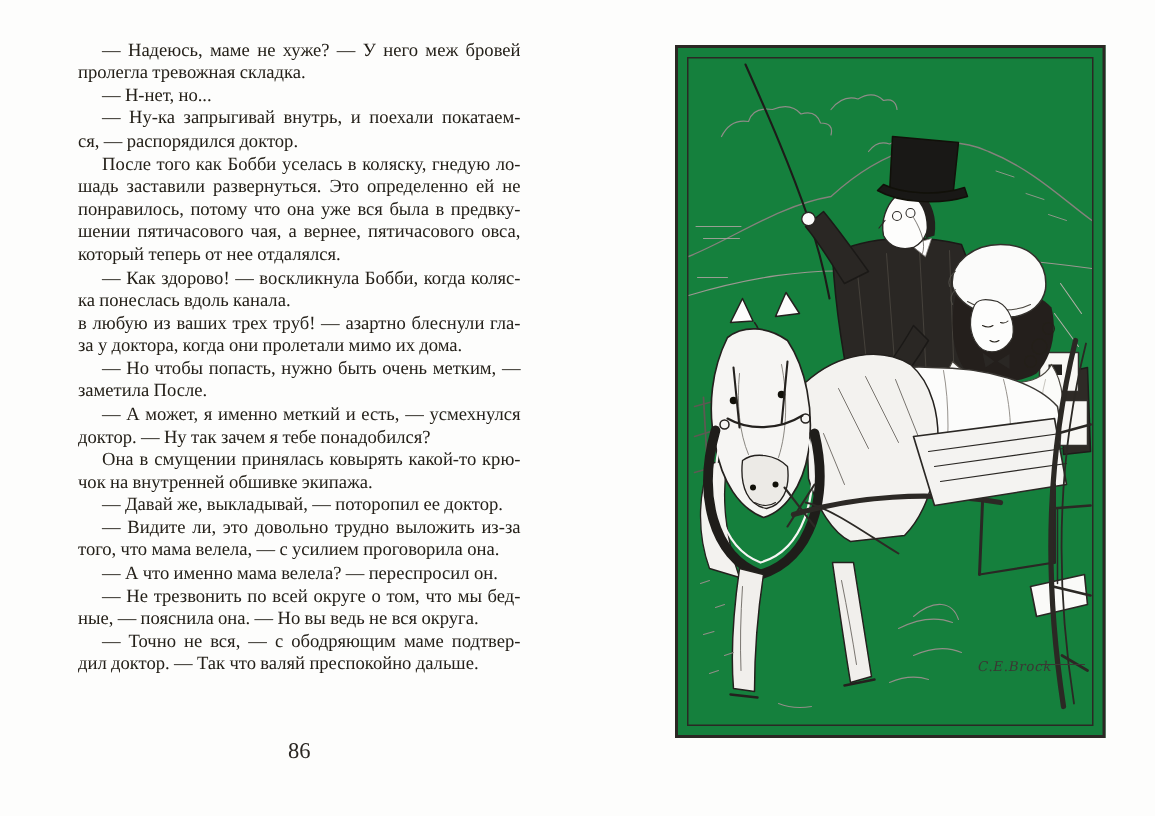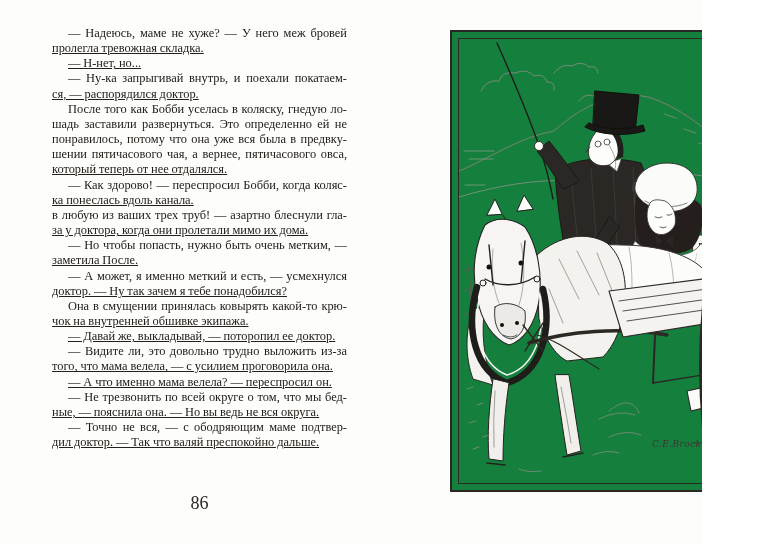--- a/index.html
+++ b/index.html
@@ -1,26 +1,26 @@
 <!DOCTYPE html>
 <html><head>
 <meta charset="utf-8">
 <style>
   html,body{margin:0;padding:0;background:#ffffff;}
-  .stage{position:relative;width:702px;height:544px;background:#fdfdfc;overflow:hidden;
+  .stage{position:relative;width:770px;height:544px;background:#fdfdfc;overflow:hidden;
          font-family:"Liberation Serif", serif;color:#242019;}
   
   .text-column{position:absolute;left:52px;top:26px;width:295px;font-size:12.4px;
                line-height:15.15px;word-spacing:-0.2px;color:#242019;}
   .para{margin:0;padding:0;}
   .line{text-align:justify;text-align-last:justify;}
-  .line.plast{text-align-last:left;text-decoration:underline;}
+  .line.plast{text-align-last:left;}
   .line.pfirst{text-indent:16px;}
   .page-number{position:absolute;left:52px;top:493px;width:295px;text-align:center;
-               font-size:18px;color:#2a2622;}
+               font-size:15px;color:#2a2622;}
   
   .plate{position:absolute;left:450px;top:30px;width:287px;height:462px;
          border:2px solid #2b2824;box-sizing:border-box;background:#15803d;}
   .plate-inner{position:absolute;top:6px;left:6px;right:6px;bottom:6px;
                border:1.4px solid #2b2824;box-sizing:border-box;}
   .plate-inner svg{display:block;width:100%;height:100%;}
 </style>
 </head>
 <body>
 
@@ -40,21 +40,21 @@
           <div class="line plast">ся, — распорядился доктор.</div>
         </div>
         <div class="para">
           <div class="line pfirst">После того как Бобби уселась в коляску, гнедую ло-</div>
           <div class="line">шадь заставили развернуться. Это определенно ей не</div>
           <div class="line">понравилось, потому что она уже вся была в предвку-</div>
           <div class="line">шении пятичасового чая, а вернее, пятичасового овса,</div>
           <div class="line plast">который теперь от нее отдалялся.</div>
         </div>
         <div class="para">
-          <div class="line pfirst">— Как здорово! — переспросил Бобби, когда коляс-</div>
+          <div class="line pfirst">— Как здорово! — воскликнула Бобби, когда коляс-</div>
           <div class="line plast">ка понеслась вдоль канала.</div>
         </div>
         <div class="para">
           <div class="line">в любую из ваших трех труб! — азартно блеснули гла-</div>
           <div class="line plast">за у доктора, когда они пролетали мимо их дома.</div>
         </div>
         <div class="para">
           <div class="line pfirst">— Но чтобы попасть, нужно быть очень метким, —</div>
           <div class="line plast">заметила После.</div>
         </div>

